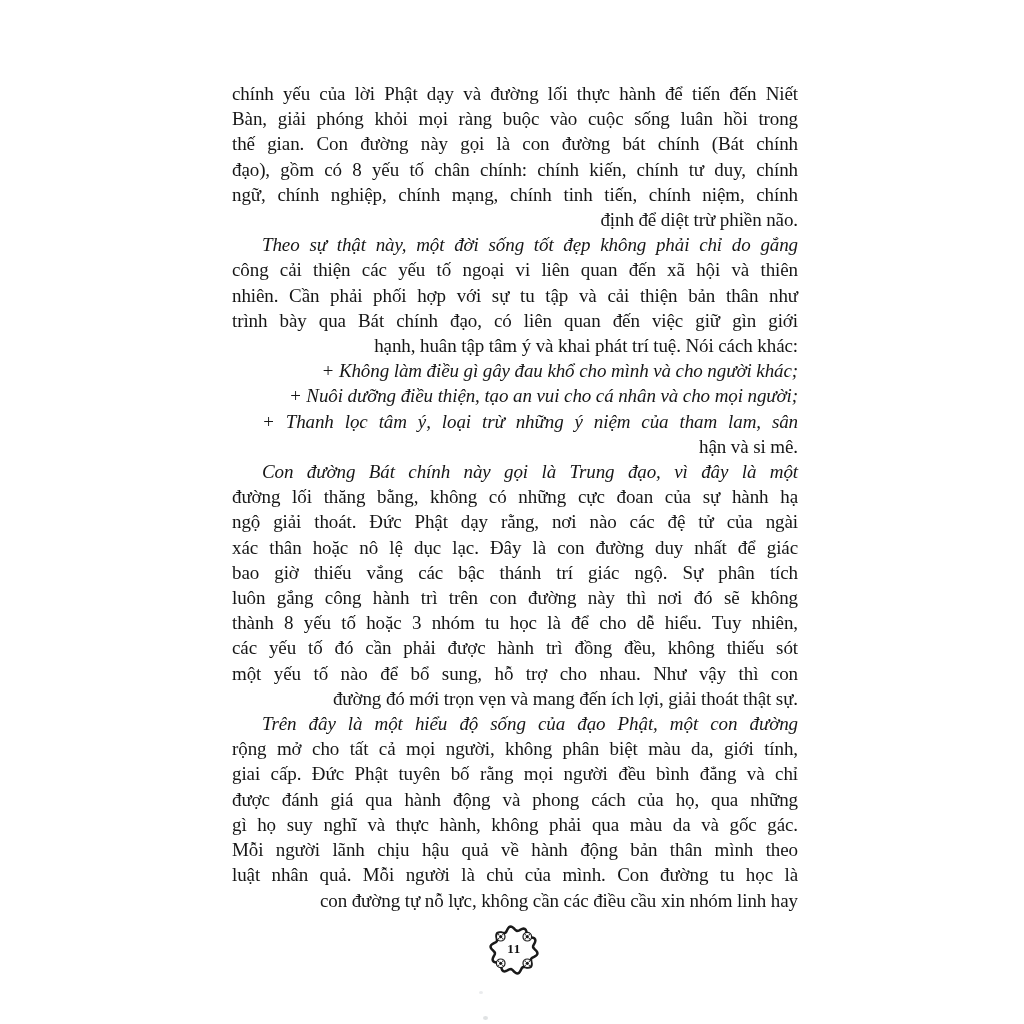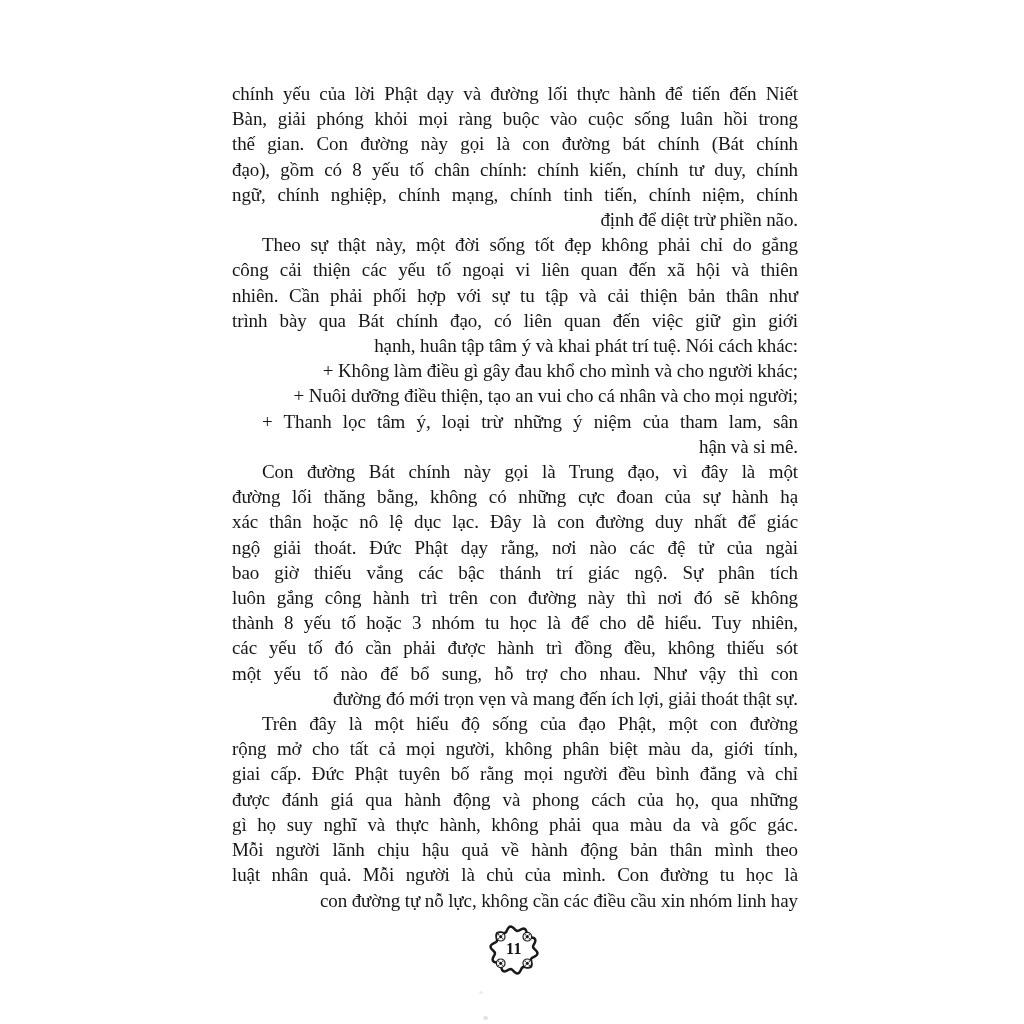--- a/index.html
+++ b/index.html
@@ -28,20 +28,21 @@
   .line {
     text-align: right;
     white-space: normal;
   }
   .line.just {
     text-align: justify;
     text-align-last: justify;
   }
   .line.indent {
     padding-left: 30px;
+    font-style: italic;
   }
   .emblem {
     position: absolute;
     left: 485px;
     top: 921px;
     width: 58px;
     height: 58px;
   }
   .emblem svg {
     position: absolute;
@@ -50,21 +51,21 @@
   }
   .emblem .num {
     position: absolute;
     left: 0;
     top: 0;
     width: 58px;
     height: 58px;
     display: flex;
     align-items: center;
     justify-content: center;
-    font-size: 16px;
+    font-size: 13px;
     font-weight: bold;
     color: #111;
     letter-spacing: 0.5px;
     padding-bottom: 2px;
     box-sizing: border-box;
   }
   .speck {
     position: absolute;
     border-radius: 50%;
     background: #b9bec2;
@@ -88,22 +89,22 @@
       <div class="line just">công cải thiện các yếu tố ngoại vi liên quan đến xã hội và thiên</div>
       <div class="line just">nhiên. Cần phải phối hợp với sự tu tập và cải thiện bản thân như</div>
       <div class="line just">trình bày qua Bát chính đạo, có liên quan đến việc giữ gìn giới</div>
       <div class="line">hạnh, huân tập tâm ý và khai phát trí tuệ. Nói cách khác:</div>
       <div class="line indent">+ Không làm điều gì gây đau khổ cho mình và cho người khác;</div>
       <div class="line indent">+ Nuôi dưỡng điều thiện, tạo an vui cho cá nhân và cho mọi người;</div>
       <div class="line indent just">+ Thanh lọc tâm ý, loại trừ những ý niệm của tham lam, sân</div>
       <div class="line">hận và si mê.</div>
       <div class="line indent just">Con đường Bát chính này gọi là Trung đạo, vì đây là một</div>
       <div class="line just">đường lối thăng bằng, không có những cực đoan của sự hành hạ</div>
+      <div class="line just">ngộ giải thoát. Đức Phật dạy rằng, nơi nào các đệ tử của ngài</div>
       <div class="line just">xác thân hoặc nô lệ dục lạc. Đây là con đường duy nhất để giác</div>
-      <div class="line just">ngộ giải thoát. Đức Phật dạy rằng, nơi nào các đệ tử của ngài</div>
       <div class="line just">bao giờ thiếu vắng các bậc thánh trí giác ngộ. Sự phân tích</div>
       <div class="line just">luôn gắng công hành trì trên con đường này thì nơi đó sẽ không</div>
       <div class="line just">thành 8 yếu tố hoặc 3 nhóm tu học là để cho dễ hiểu. Tuy nhiên,</div>
       <div class="line just">các yếu tố đó cần phải được hành trì đồng đều, không thiếu sót</div>
       <div class="line just">một yếu tố nào để bổ sung, hỗ trợ cho nhau. Như vậy thì con</div>
       <div class="line">đường đó mới trọn vẹn và mang đến ích lợi, giải thoát thật sự.</div>
       <div class="line indent just">Trên đây là một hiểu độ sống của đạo Phật, một con đường</div>
       <div class="line just">rộng mở cho tất cả mọi người, không phân biệt màu da, giới tính,</div>
       <div class="line just">giai cấp. Đức Phật tuyên bố rằng mọi người đều bình đẳng và chỉ</div>
       <div class="line just">được đánh giá qua hành động và phong cách của họ, qua những</div>

